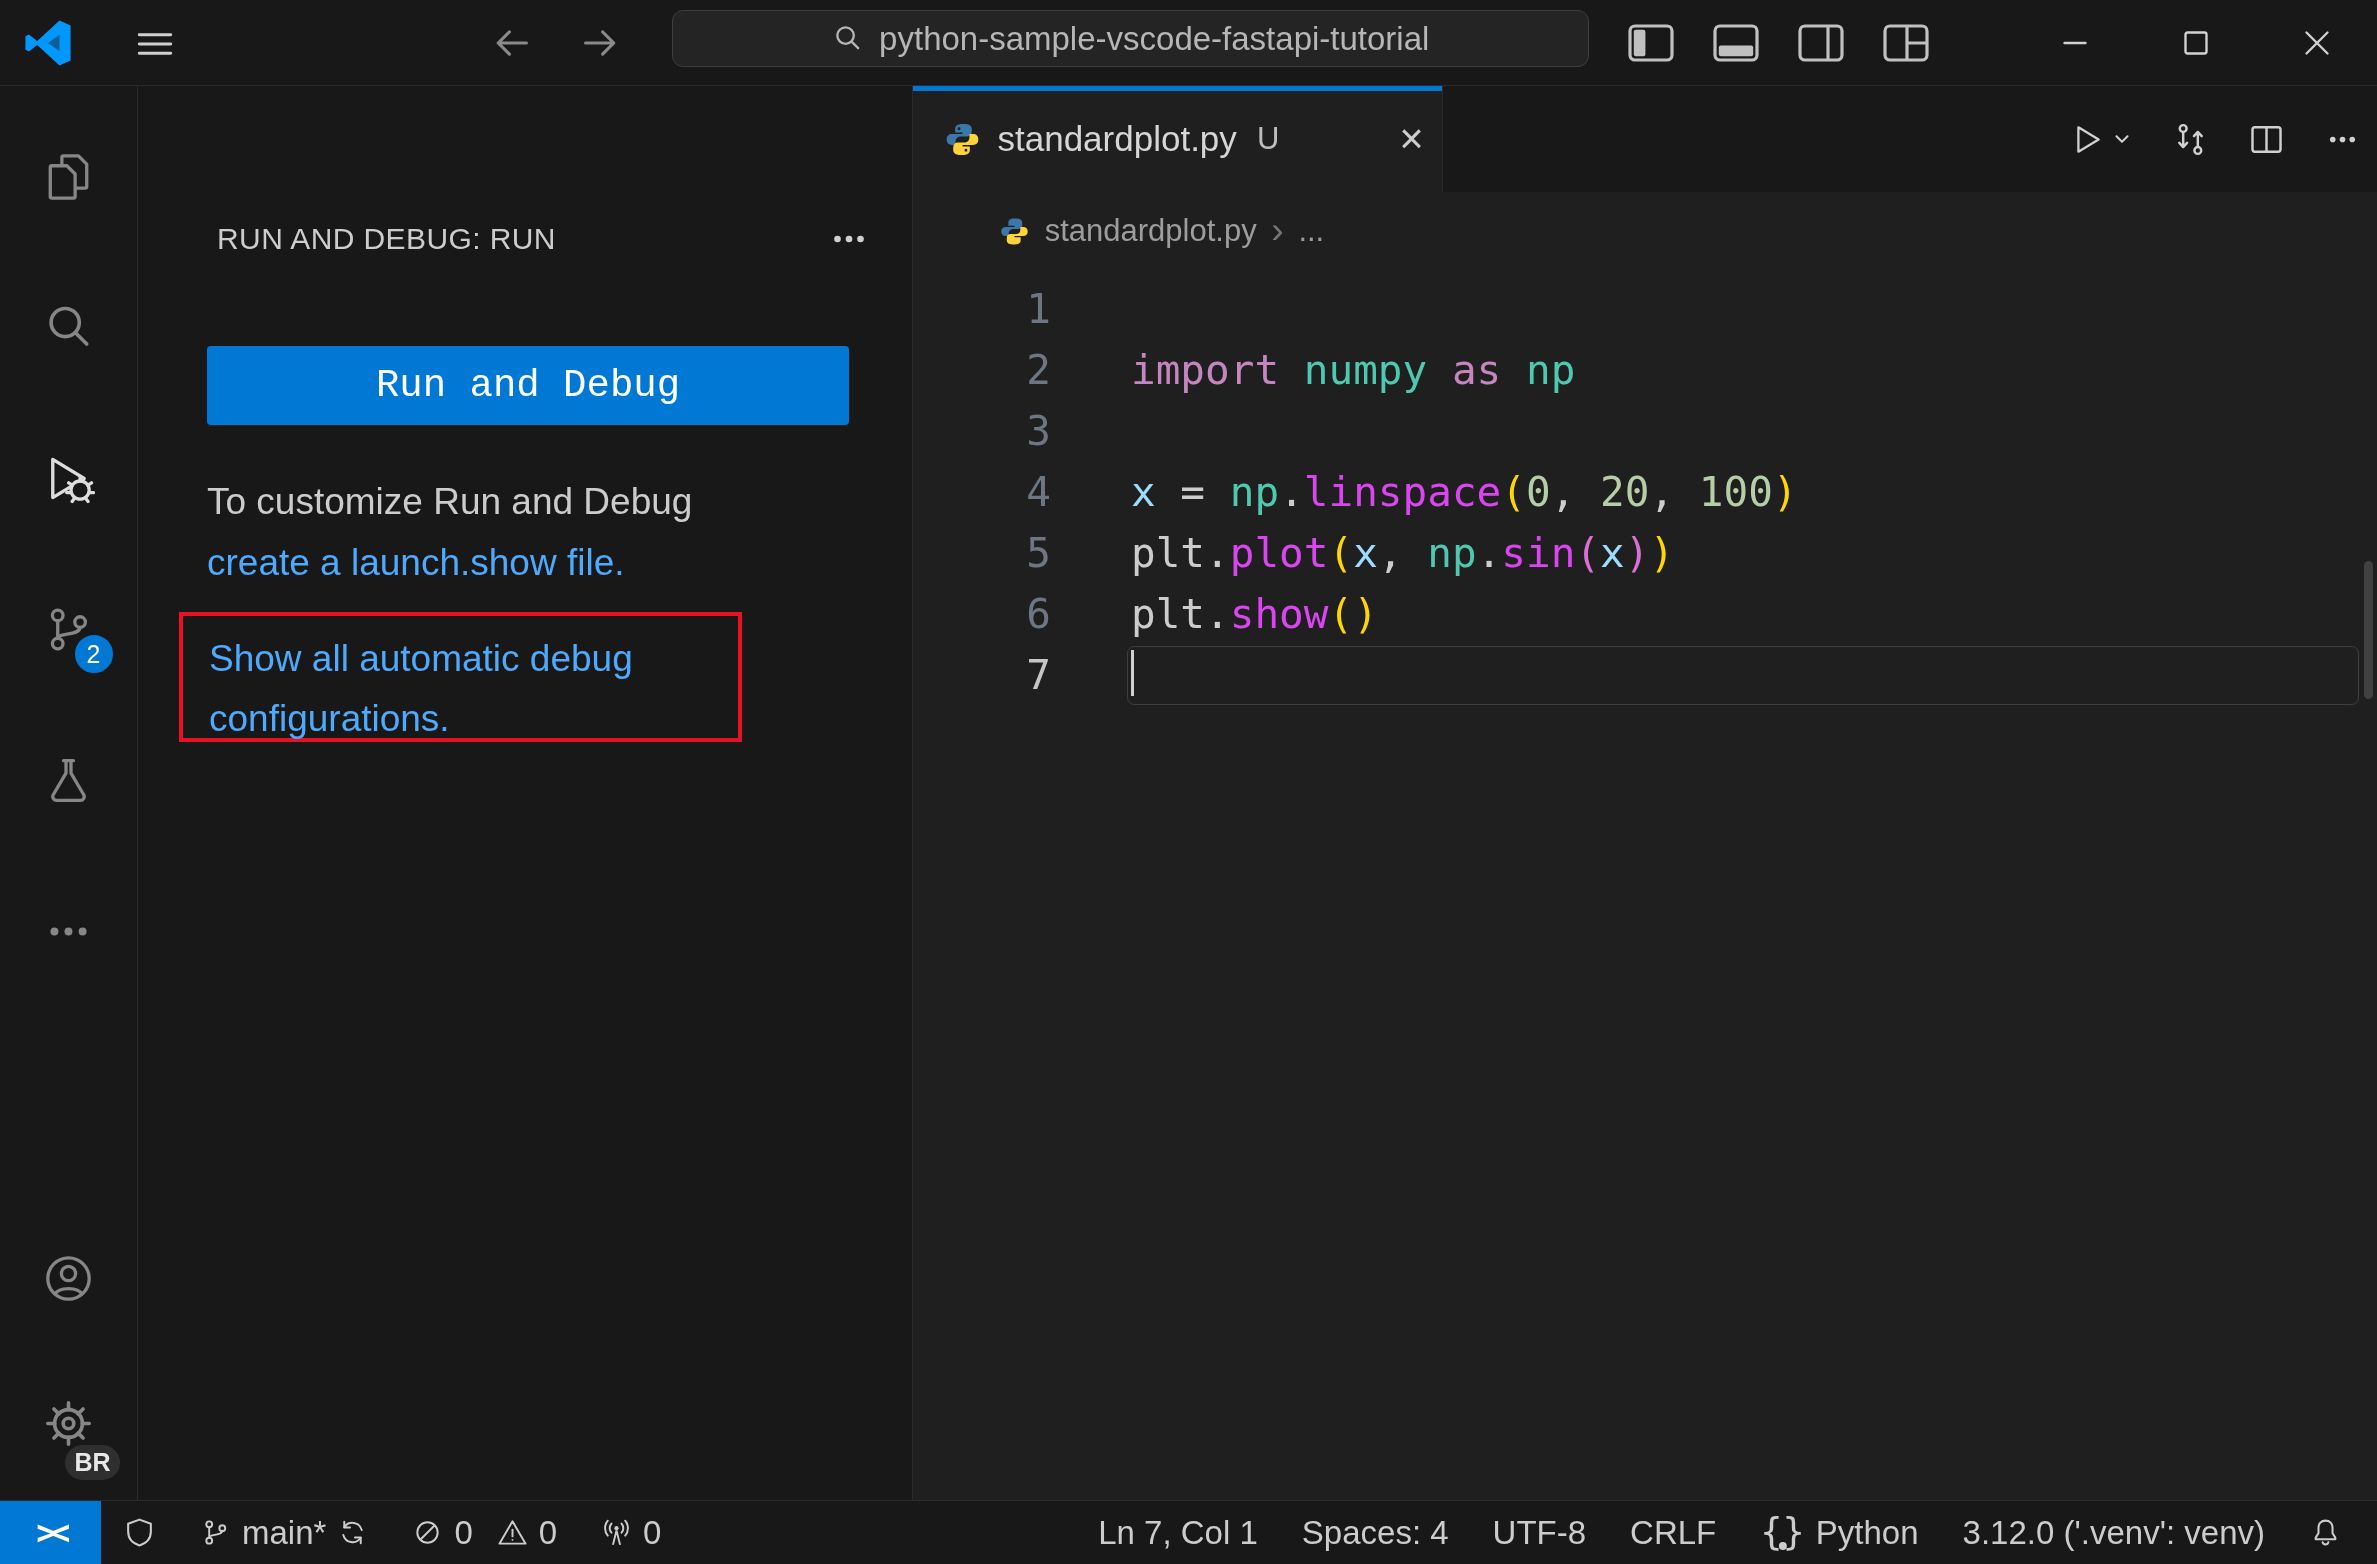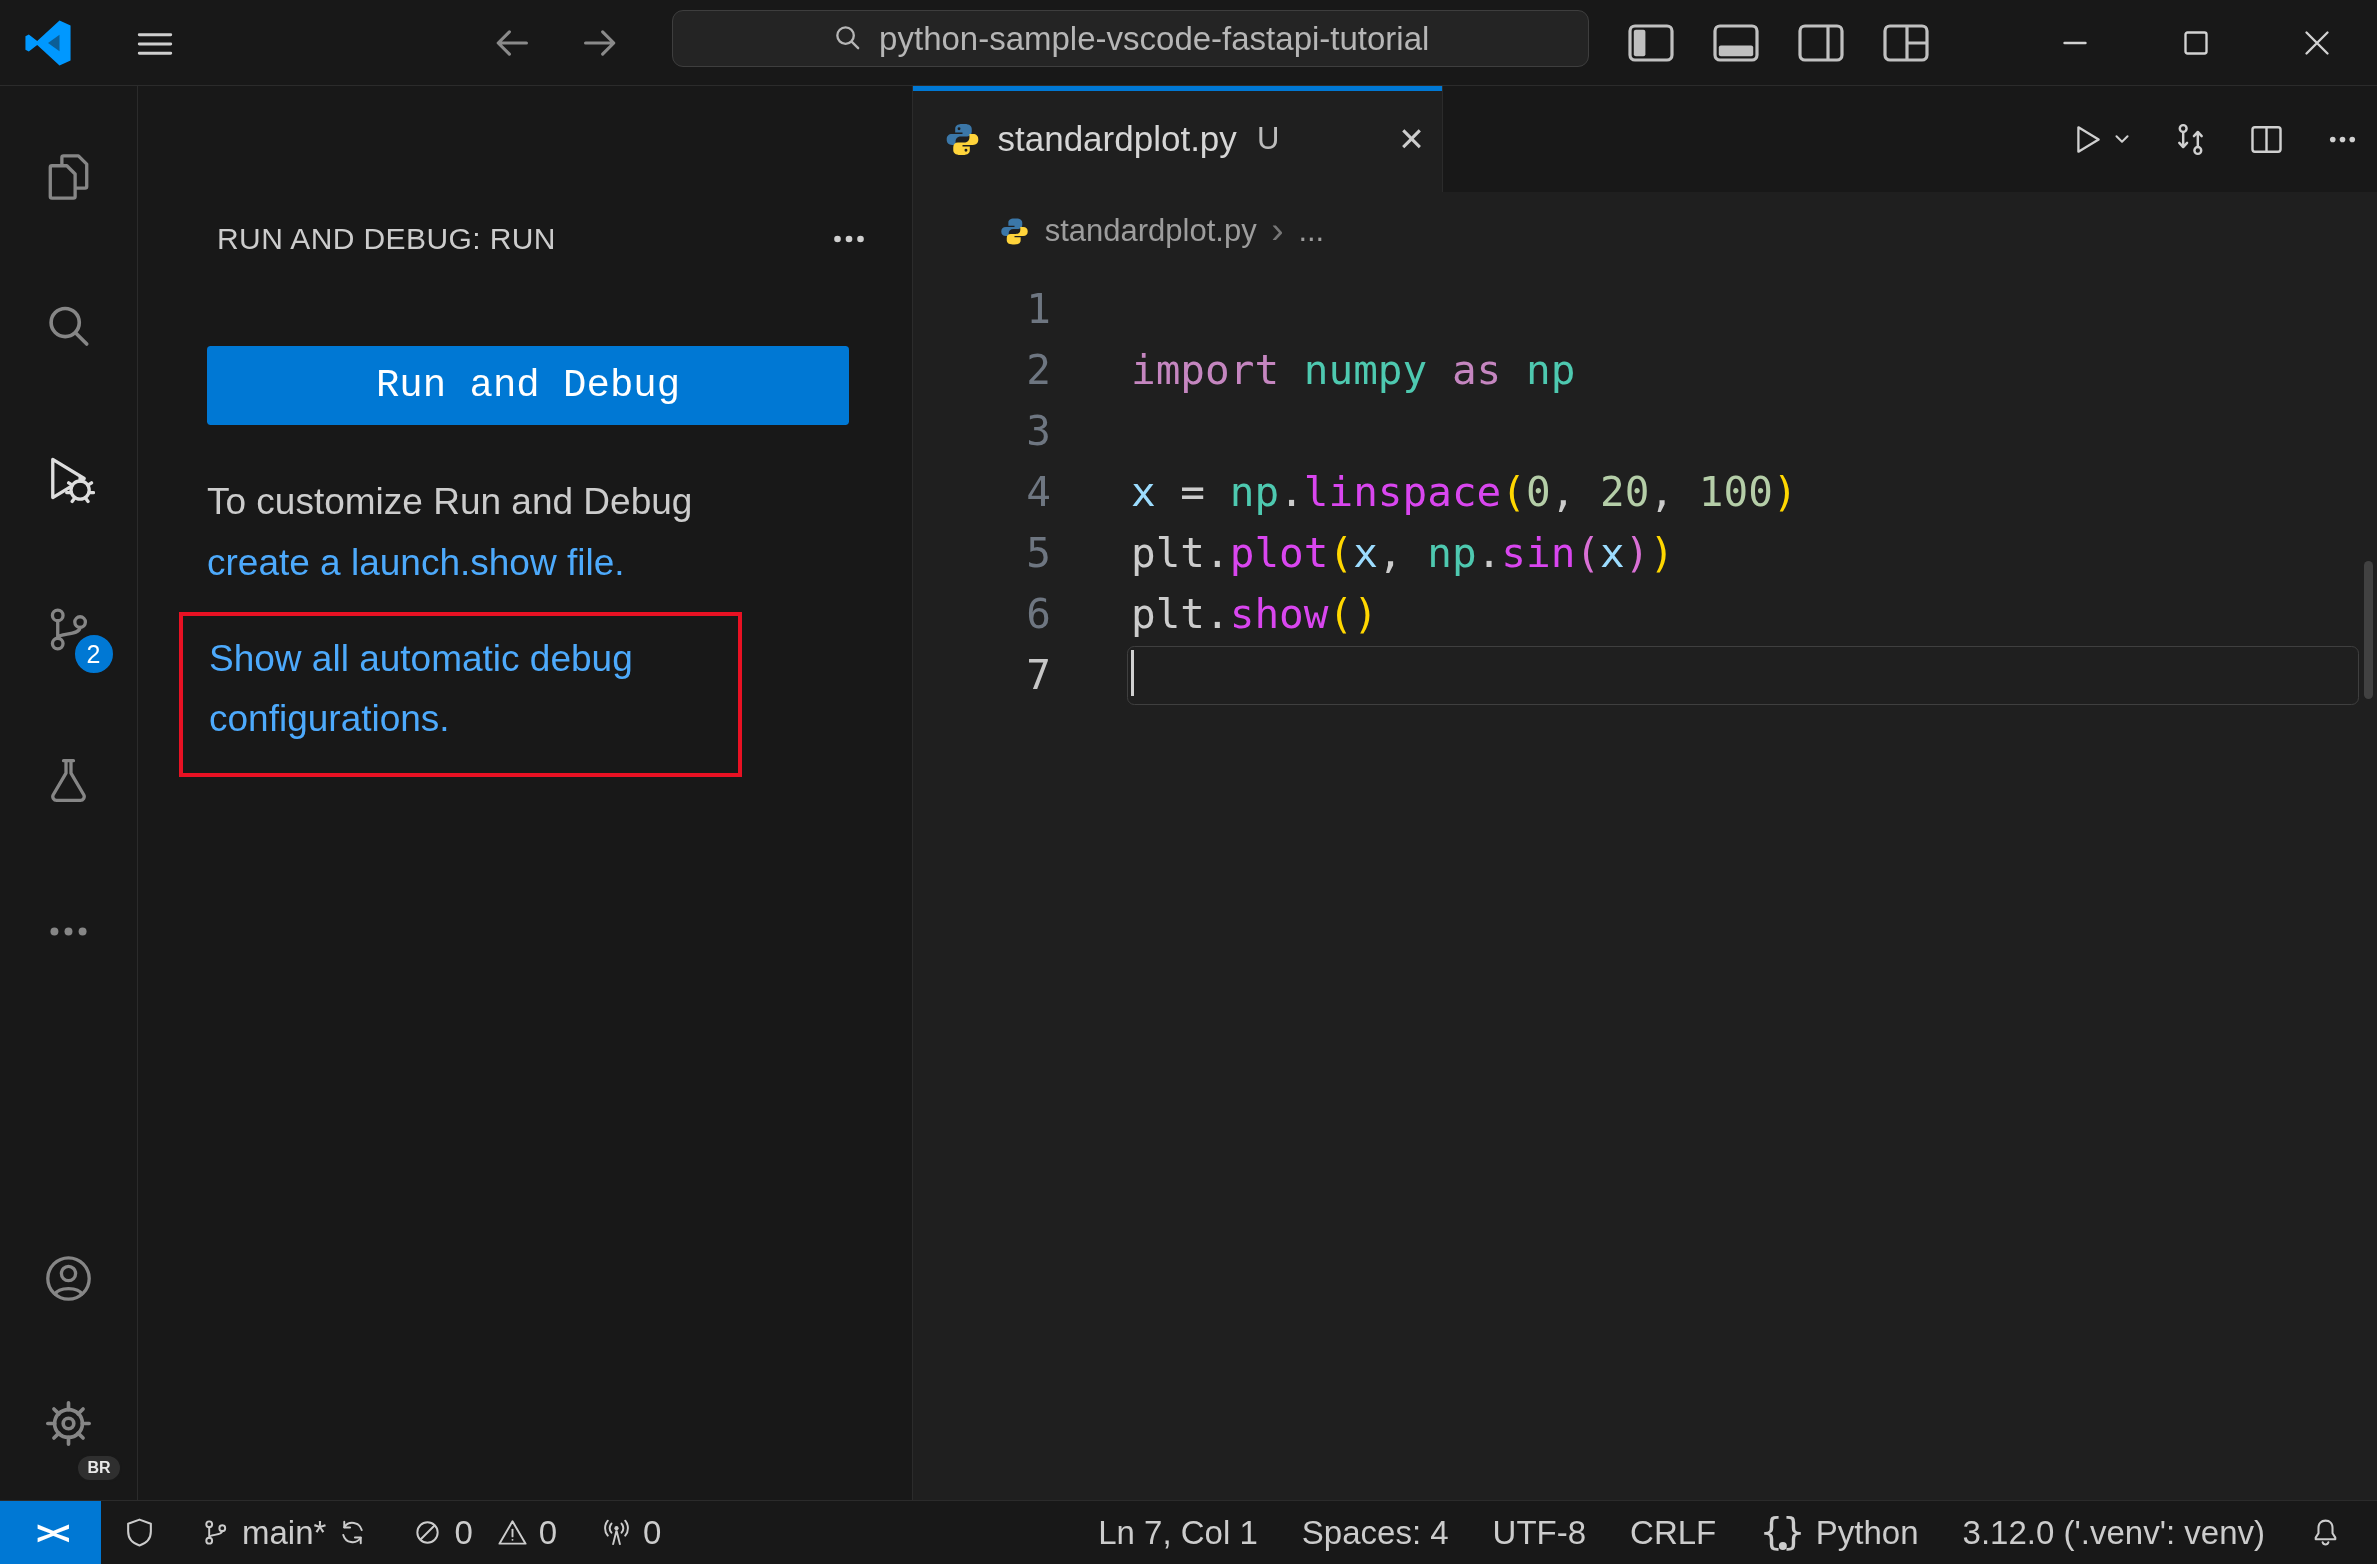--- a/index.html
+++ b/index.html
@@ -32,31 +32,31 @@
     display:flex; flex-direction:column; align-items:center; padding-top:44px; }
   .ab-top, .ab-bottom { display:flex; flex-direction:column; gap:59px; align-items:center; }
   .ab-bottom { margin-top:auto; padding-bottom:31px; gap:53px; }
   .ab-btn { width:92px; height:92px; display:flex; align-items:center; justify-content:center;
     background:none; border:none; color:#868686; position:relative; cursor:pointer; }
   .ab-btn.active { color:#dddddd; }
   .scm-badge { position:absolute; right:0; bottom:0; min-width:42px; height:42px; border-radius:21px;
     background:var(--accent,#0078d4); color:#fff; font-size:25px; display:flex; align-items:center;
     justify-content:center; border:2.8px solid #181818; padding:0 5.5px; }
   .profile-badge { position:absolute; right:-7.3px; bottom:-13px; background:#2f2f2f; border:2.8px solid #181818;
-    border-radius:20px; padding:2.8px 9.2px; color:#e8e8e8; font-size:16px; font-weight:bold; }
+    border-radius:20px; padding:2.8px 9.2px; color:#e8e8e8; font-size:25px; font-weight:bold; }
 
   
   .sidebar { width:775px; flex:none; background:#181818; border-right:0.9px solid #2b2b2b; position:relative; }
   .sb-header { position:absolute; left:79px; top:136px; font-size:30px; color:#cccccc; letter-spacing:0.4px; }
   .sb-more { position:absolute; right:40px; top:130px; background:none; border:none; color:#cfcfcf; cursor:pointer; }
   .run-btn { position:absolute; left:69px; top:260px; width:642px; height:79px; background:var(--accent,#0078d4);
     border:none; border-radius:3.7px; color:#ffffff; font-size:39px; font-family:Liberation Mono, monospace; cursor:pointer; }
   .sb-para { position:absolute; left:69px; top:385px; font-size:37px; line-height:61px; color:#cccccc; }
   .sb-link { color:var(--link,#4daafc); text-decoration:none; cursor:pointer; }
-  .annotation { position:absolute; left:41px; top:526px; width:563px; height:165px;
+  .annotation { position:absolute; left:41px; top:526px; width:563px; height:130px;
     border:4.6px solid var(--annotation,#e81123); }
   .annotation a { display:block; margin:13px 0 0 26px; width:513px; font-size:37px; line-height:60px; }
 
   
   .editor { flex:1; min-width:0; display:flex; flex-direction:column; background:#1f1f1f; position:relative; }
   .tabbar { height:106px; flex:none; background:#181818; display:flex; position:relative; }
   .tab { width:530px; background:#1f1f1f; border-right:0.9px solid #2b2b2b; position:relative;
     display:flex; align-items:center; padding:0 18.3px 0 31px; gap:16.5px; cursor:pointer; }
   .tab::before { content:''; position:absolute; top:0; left:0; right:0; height:4.6px; background:var(--accent,#0078d4); }
   .tab-title { font-size:35px; color:#d6d6d6; }

